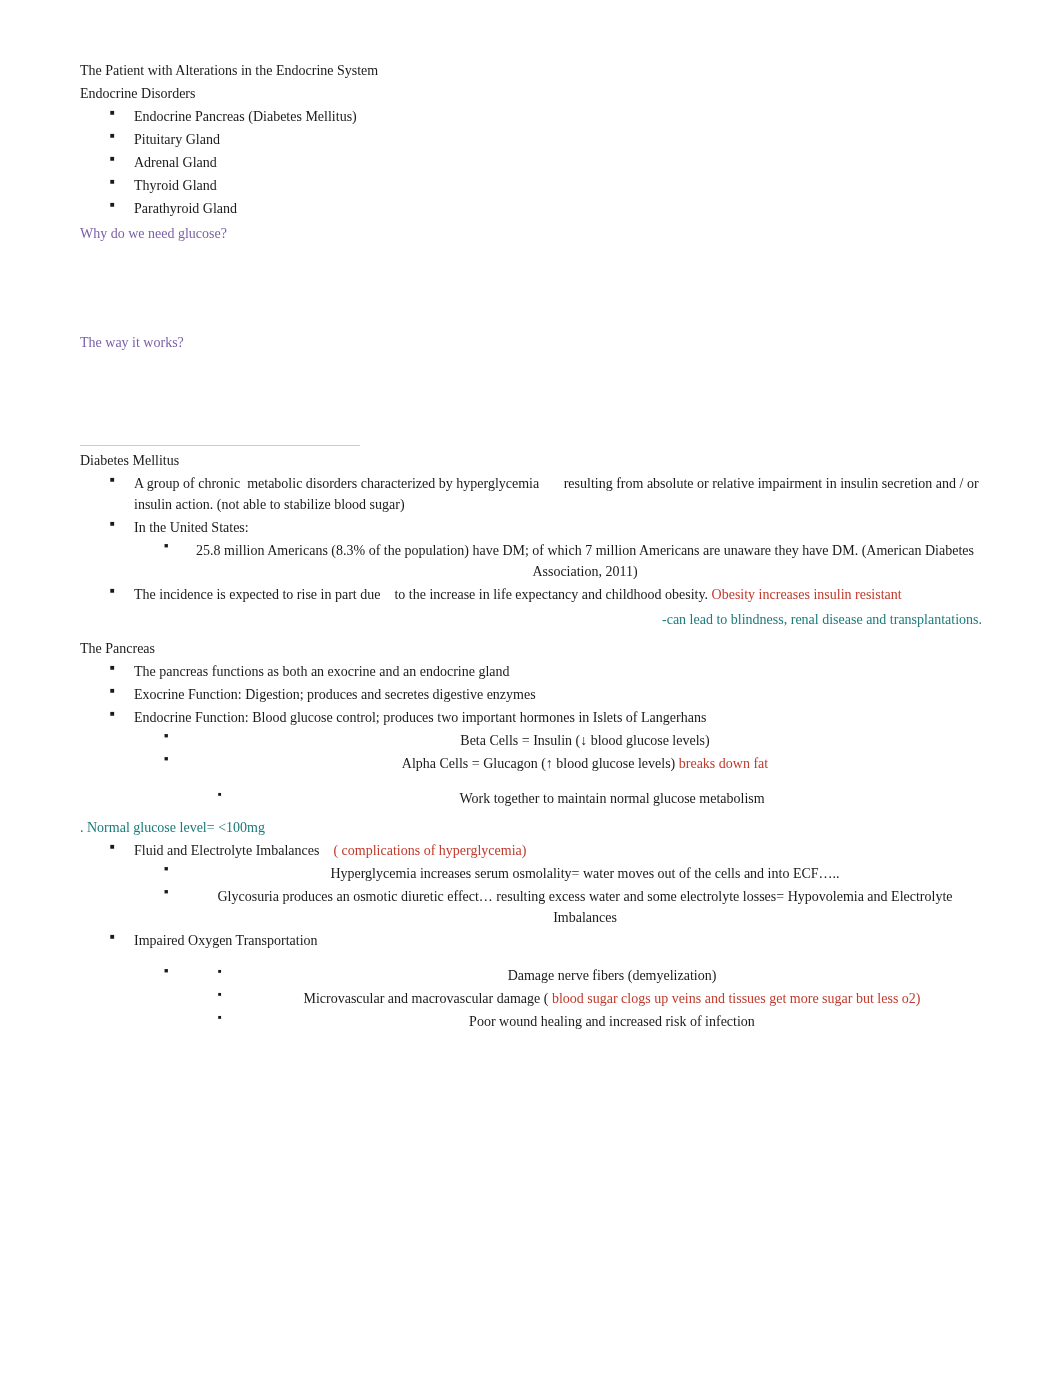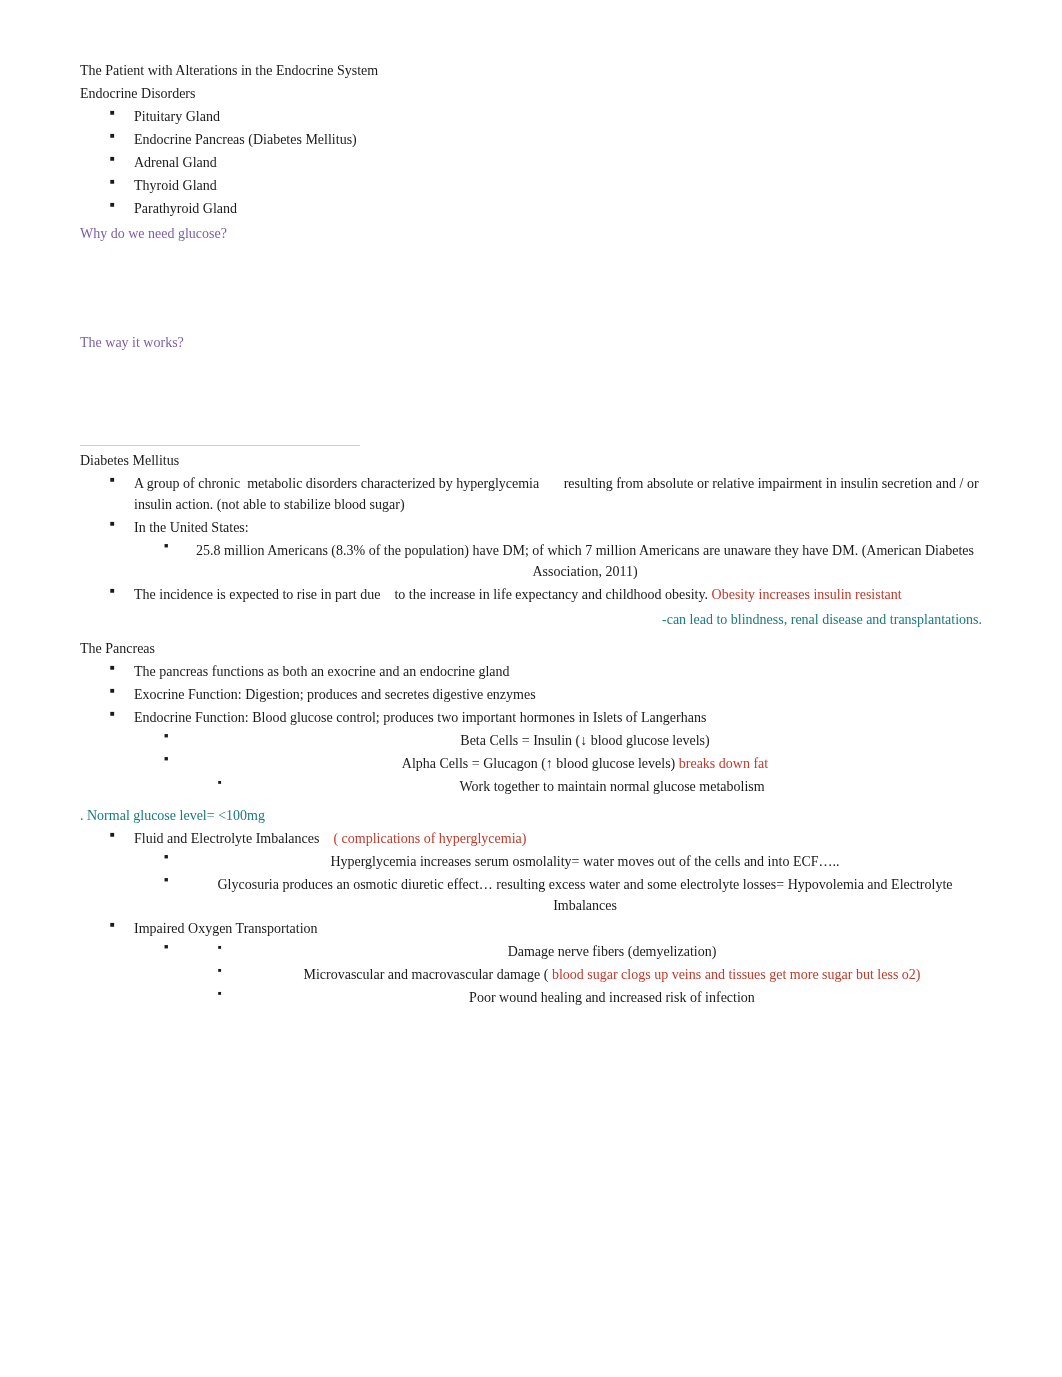--- a/index.html
+++ b/index.html
@@ -83,21 +83,21 @@
       left: 0;
       top: 0;
       font-size: 7px;
       color: #1a1a1a;
       line-height: 1.9;
     }
 
     ul.sub-sub-list {
       list-style: none;
       margin-left: 30px;
-      margin-top: 2px;
+      margin-top: 14px;
     }
 
     ul.sub-sub-list > li {
       position: relative;
       padding-left: 24px;
       margin-bottom: 2px;
     }
 
     ul.sub-sub-list > li::before {
       content: '\25A0';
@@ -136,22 +136,22 @@
   </style>
 </head>
 <body>
 
 <div class="page-content">
 
   <div class="section-block">
     <div class="section-title">The Patient with Alterations in the Endocrine System</div>
     <div class="section-title">Endocrine Disorders</div>
     <ul class="main-list">
+      <li><span>Endocrine Pancreas (Diabetes Mellitus)</span></li>
       <li><span>Pituitary Gland</span></li>
-      <li><span>Endocrine Pancreas (Diabetes Mellitus)</span></li>
       <li><span>Adrenal Gland</span></li>
       <li><span>Thyroid Gland</span></li>
       <li><span>Parathyroid Gland</span></li>
     </ul>
     <div class="colored-link">Why do we need glucose?</div>
   </div>
 
   <div class="spacer"></div>
 
   <div class="section-block">

